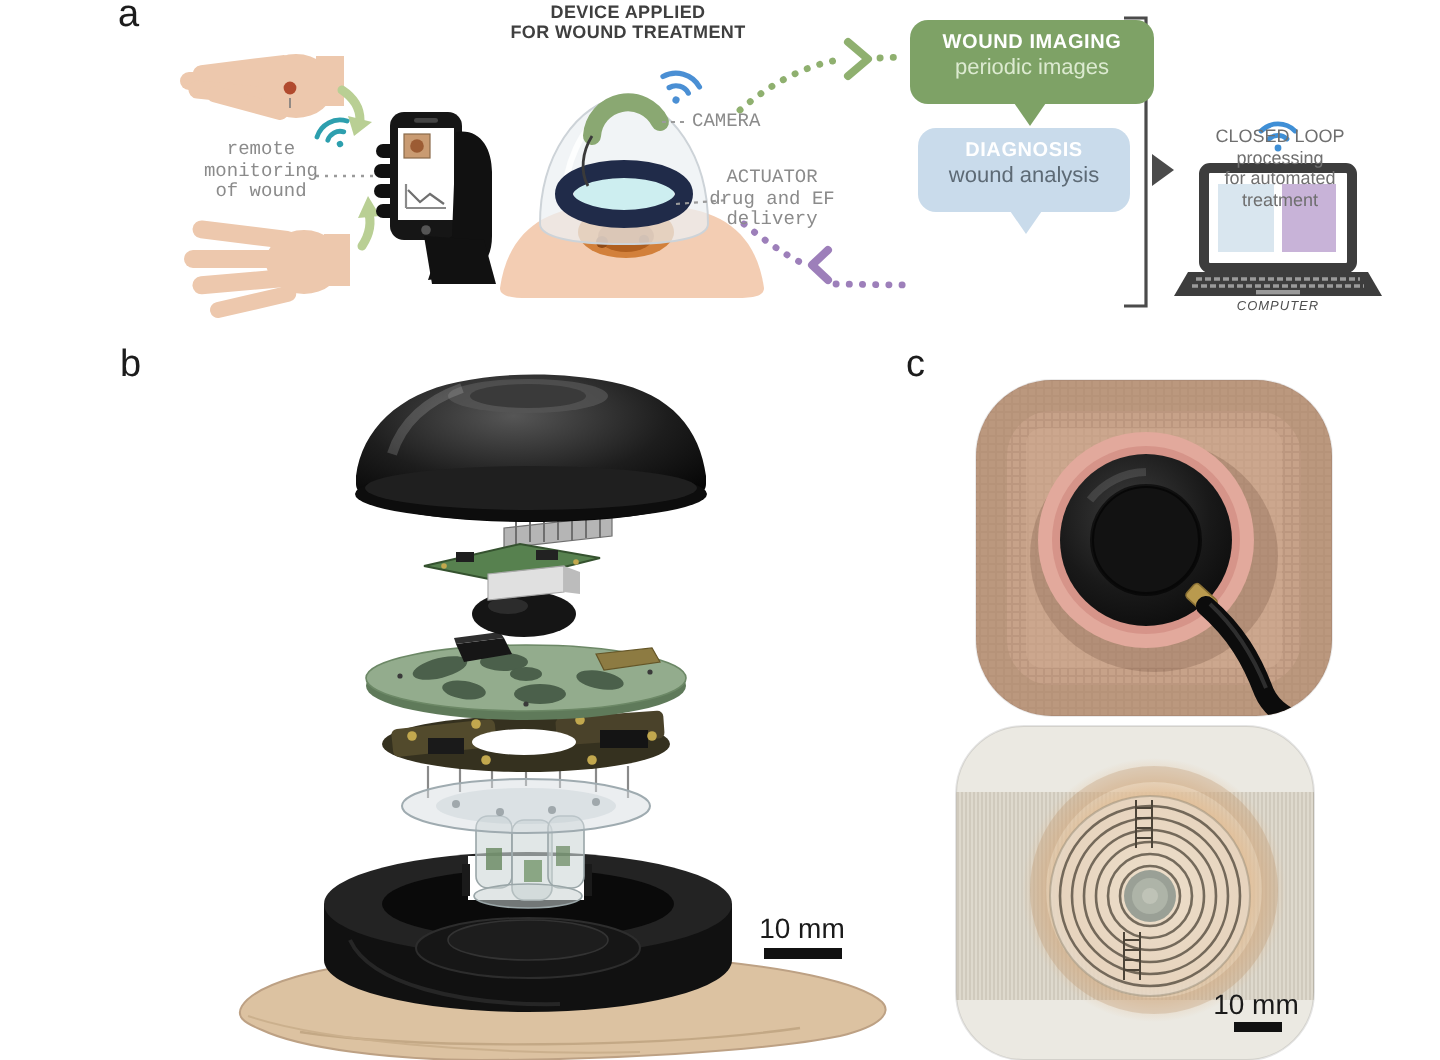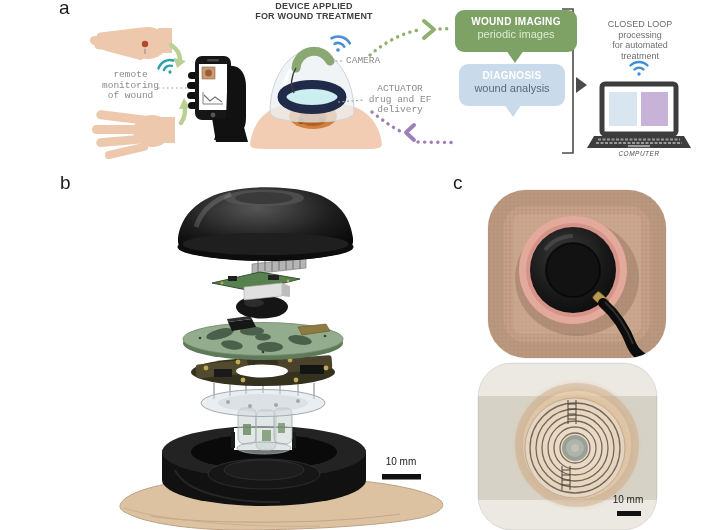--- a/index.html
+++ b/index.html
@@ -7,23 +7,23 @@
        font-family:"Liberation Sans",sans-serif;}
   .abs{position:absolute;}
   .panel-label{font-size:19px;color:#1c1c1c;font-weight:400;}
   .gray-note{color:#8b8b8b;font-size:9.5px;line-height:10.5px;text-align:center;font-family:Liberation Mono, monospace;}
   .dev-title{color:#3f3f3f;font-size:9px;font-weight:700;letter-spacing:.2px;line-height:10px;text-align:center;}
   .bubble{border-radius:9px;text-align:center;box-sizing:border-box;padding-top:6px;}
   .bubble .t{display:block;color:#fff;font-weight:700;font-size:10px;letter-spacing:.3px;}
   .bubble .s{display:block;font-size:11px;margin-top:2px;line-height:10px;}
   .tail{position:absolute;bottom:-11px;left:42%;width:0;height:0;
         border:9px solid transparent;border-top-width:13px;border-bottom:0;}
-  .closed-loop{color:#6f6f6f;font-size:9px;line-height:10.5px;text-align:center;}
+  .closed-loop{color:#6f6f6f;font-size:9px;line-height:10.5px;text-align:center;margin-top:44px;}
   .computer-lab{color:#4f4f4f;font-size:6.5px;font-style:italic;letter-spacing:.5px;text-align:center;}
-  .scale-text{color:#1a1a1a;font-size:10px;text-align:center;}
+  .scale-text{color:#1a1a1a;font-size:14px;text-align:center;}
   span.line{display:block;}
 </style>
 </head>
 <body>
 
 <div id="fig">
 
   <div class="abs panel-label" style="left:59px;top:-3px;">a</div>
   <div class="abs panel-label" style="left:60px;top:172px;">b</div>
   <div class="abs panel-label" style="left:453px;top:172px;">c</div>
@@ -357,21 +357,21 @@
     <span class="line">of wound</span>
   </div>
 
   <div class="abs dev-title" style="left:250px;top:1px;width:128px;">
     <span class="line">DEVICE APPLIED</span>
     <span class="line">FOR WOUND TREATMENT</span>
   </div>
 
   <div class="abs gray-note" style="left:346px;top:56px;">CAMERA</div>
 
-  <div class="abs gray-note" style="left:368px;top:84px;width:64px;">
+  <div class="abs gray-note" style="left:354px;top:84px;width:64px;">
     <span class="line">ACTUATOR</span>
     <span class="line">drug and EF</span>
     <span class="line">delivery</span>
   </div>
 
   <div class="abs bubble" style="left:455px;top:10px;width:122px;height:42px;background:#7ea266;">
     <span class="t">WOUND IMAGING</span>
     <span class="s" style="color:#dcead0;">periodic images</span>
     <div class="tail" style="border-top-color:#7ea266;"></div>
   </div>

